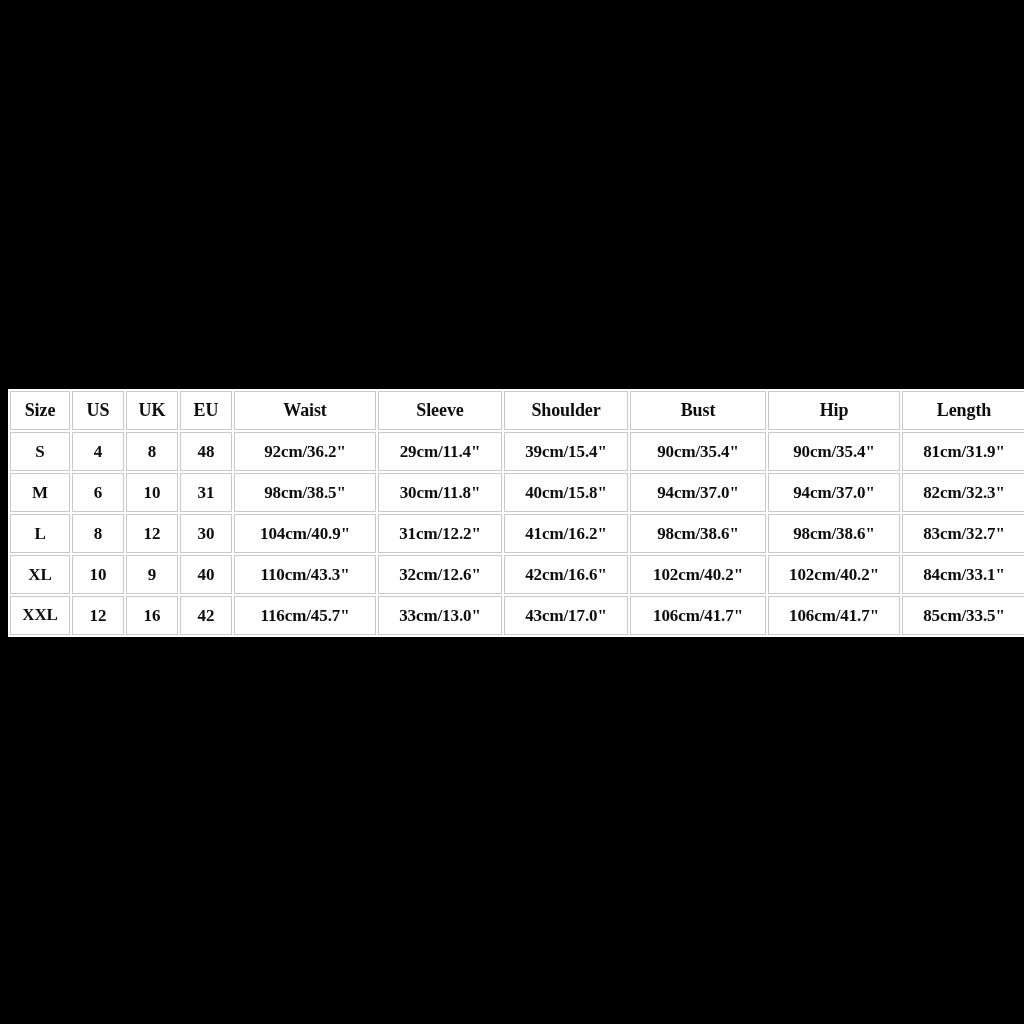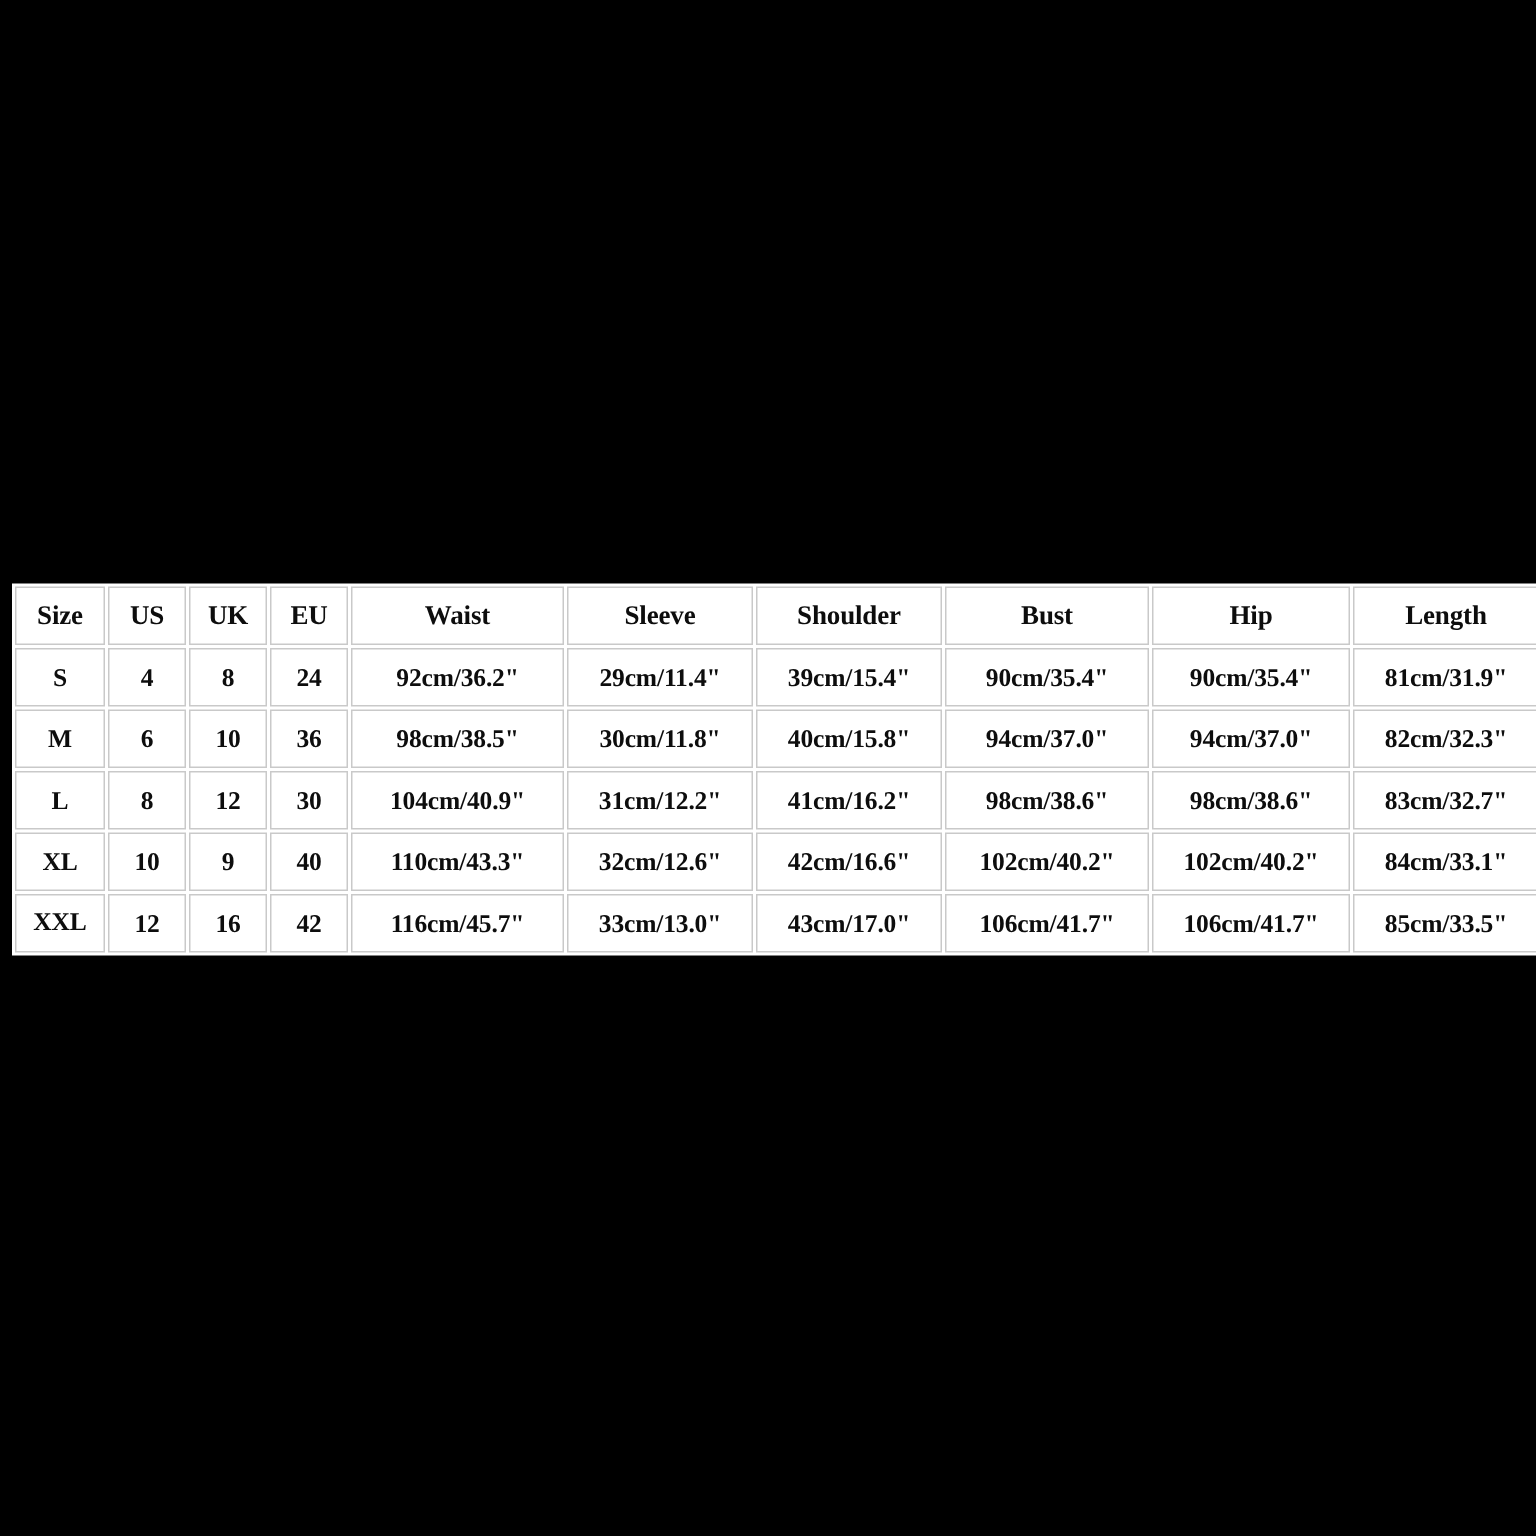--- a/index.html
+++ b/index.html
@@ -119,33 +119,33 @@
             <th>Bust</th>
             <th>Hip</th>
             <th>Length</th>
           </tr>
       </thead>
       <tbody id="body-rows">
           <tr>
             <td>S</td>
             <td>4</td>
             <td>8</td>
-            <td>24</td>
+            <td>48</td>
             <td>92cm/36.2"</td>
             <td>29cm/11.4"</td>
             <td>39cm/15.4"</td>
             <td>90cm/35.4"</td>
             <td>90cm/35.4"</td>
             <td>81cm/31.9"</td>
           </tr>
           <tr>
             <td>M</td>
             <td>6</td>
             <td>10</td>
-            <td>36</td>
+            <td>31</td>
             <td>98cm/38.5"</td>
             <td>30cm/11.8"</td>
             <td>40cm/15.8"</td>
             <td>94cm/37.0"</td>
             <td>94cm/37.0"</td>
             <td>82cm/32.3"</td>
           </tr>
           <tr>
             <td>L</td>
             <td>8</td>

